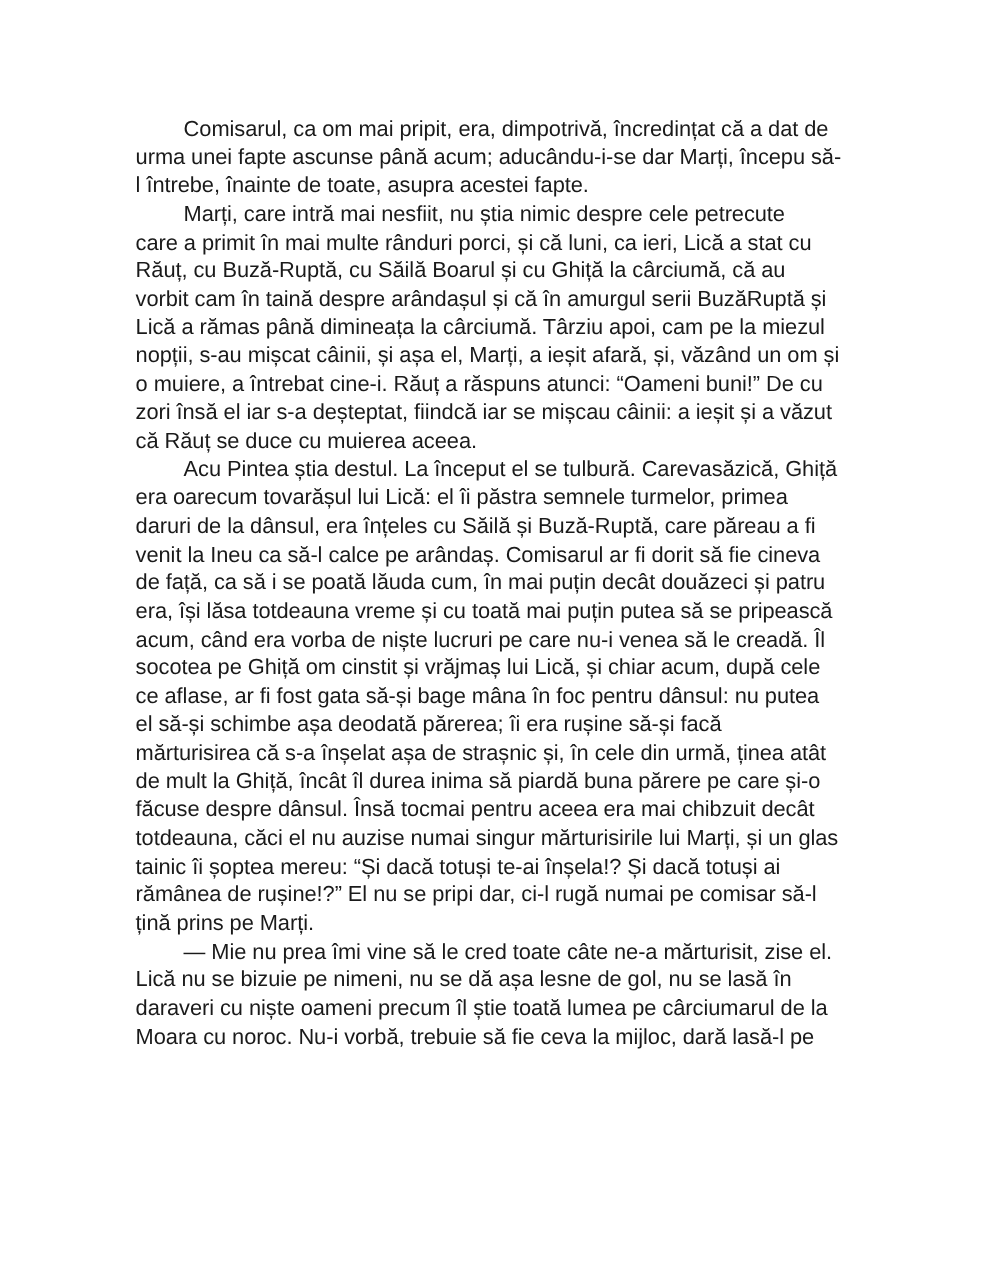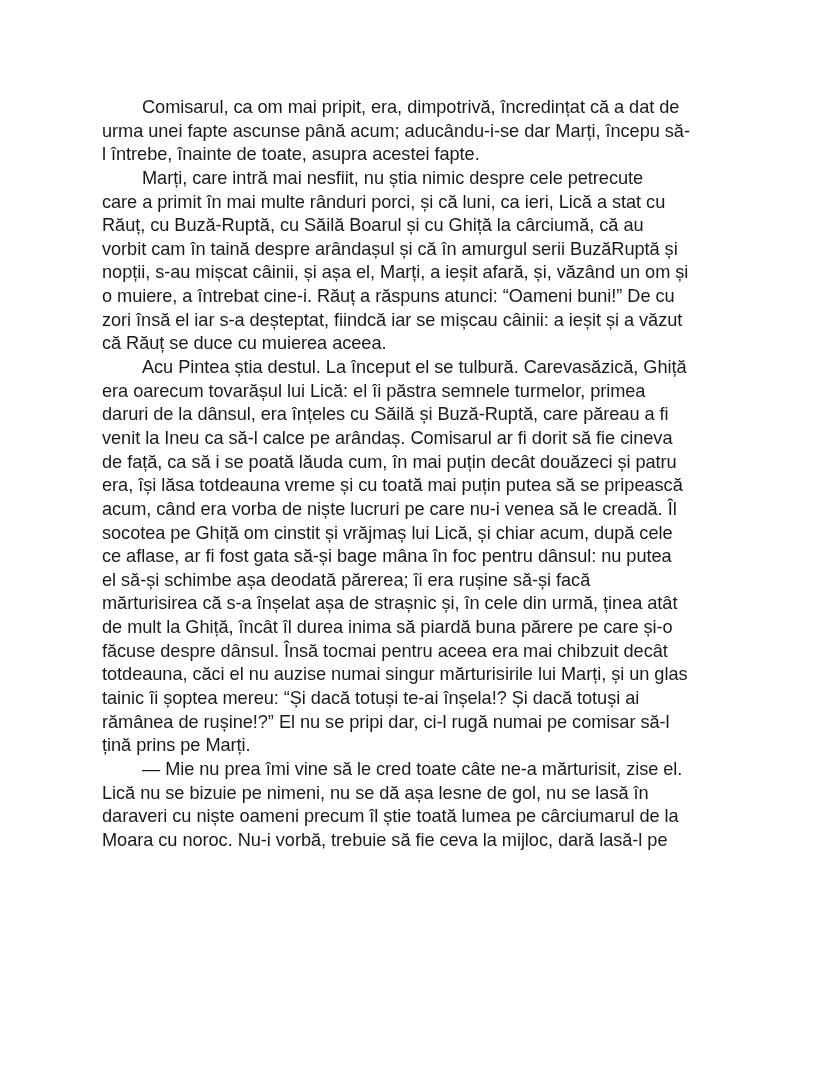--- a/index.html
+++ b/index.html
@@ -8,21 +8,21 @@
       background: #ffffff;
     }
     body {
       width: 828px;
       height: 1071px;
       position: relative;
       overflow: hidden;
     }
     .page {
       position: absolute;
-      left: 102px;
+      left: 113px;
       top: 96px;
       width: 640px;
       font-family: "Liberation Sans", sans-serif;
       font-size: 18.2px;
       line-height: 23.65px;
       color: #1a1a1a;
       letter-spacing: -0.05px;
     }
     .line {
       display: block;
@@ -40,20 +40,21 @@
   <div class="paragraph">
     <span class="line indent">Comisarul, ca om mai pripit, era, dimpotrivă, încredințat că a dat de</span>
     <span class="line">urma unei fapte ascunse până acum; aducându-i-se dar Marți, începu să-</span>
     <span class="line">l întrebe, înainte de toate, asupra acestei fapte.</span>
   </div>
   <div class="paragraph">
     <span class="line indent">Marți, care intră mai nesfiit, nu știa nimic despre cele petrecute</span>
     <span class="line">care a primit în mai multe rânduri porci, și că luni, ca ieri, Lică a stat cu</span>
     <span class="line">Răuț, cu Buză-Ruptă, cu Săilă Boarul și cu Ghiță la cârciumă, că au</span>
     <span class="line">vorbit cam în taină despre arândașul și că în amurgul serii BuzăRuptă și</span>
+    <span class="line">Lică a rămas până dimineața la cârciumă. Târziu apoi, cam pe la miezul</span>
     <span class="line">nopții, s-au mișcat câinii, și așa el, Marți, a ieșit afară, și, văzând un om și</span>
     <span class="line">o muiere, a întrebat cine-i. Răuț a răspuns atunci: “Oameni buni!” De cu</span>
     <span class="line">zori însă el iar s-a deșteptat, fiindcă iar se mișcau câinii: a ieșit și a văzut</span>
     <span class="line">că Răuț se duce cu muierea aceea.</span>
   </div>
   <div class="paragraph">
     <span class="line indent">Acu Pintea știa destul. La început el se tulbură. Carevasăzică, Ghiță</span>
     <span class="line">era oarecum tovarășul lui Lică: el îi păstra semnele turmelor, primea</span>
     <span class="line">daruri de la dânsul, era înțeles cu Săilă și Buză-Ruptă, care păreau a fi</span>
     <span class="line">venit la Ineu ca să-l calce pe arândaș. Comisarul ar fi dorit să fie cineva</span>

